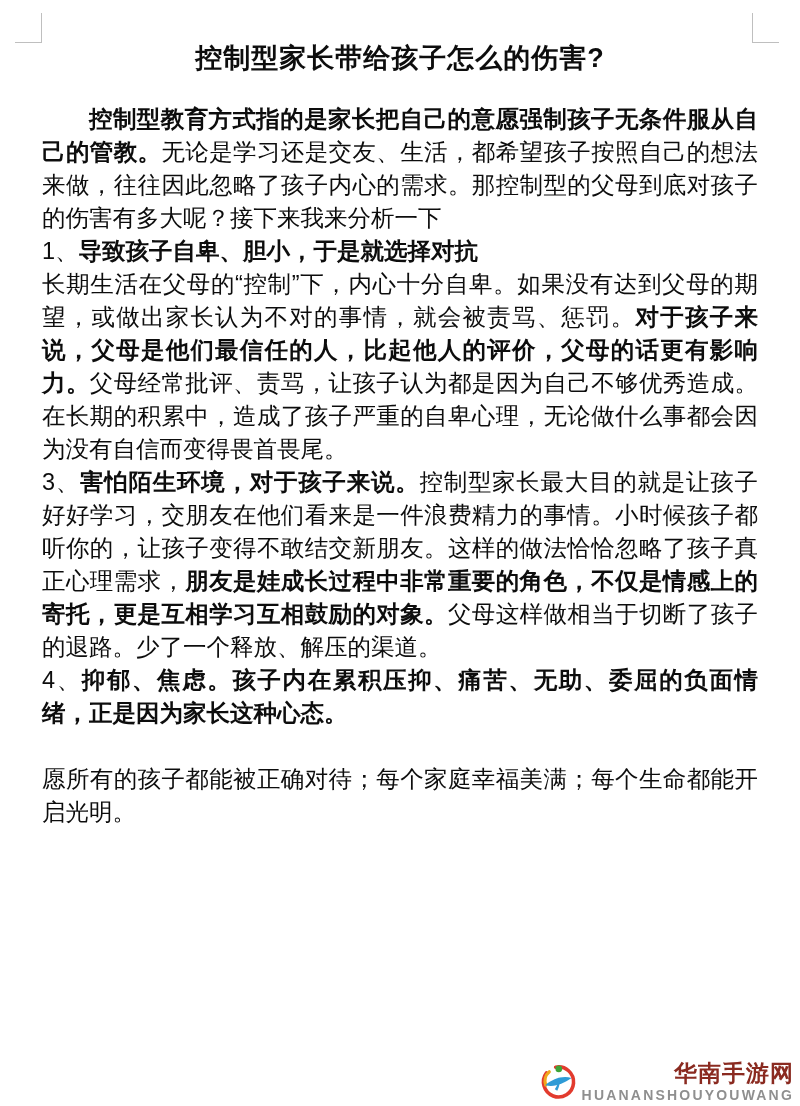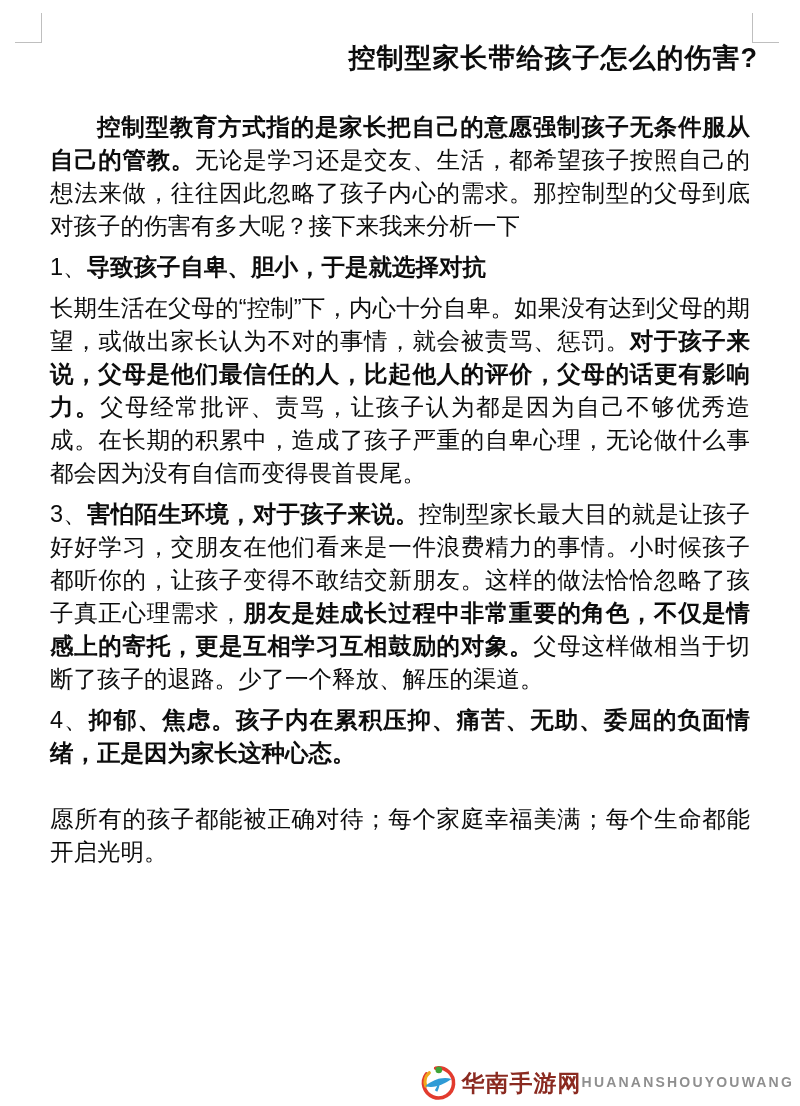--- a/index.html
+++ b/index.html
@@ -11,40 +11,40 @@
     font-family:"Liberation Sans","DejaVu Sans",sans-serif;
     color:#0d0d0d;
   }
   
   .crop-mark { position:absolute; width:26px; height:29px; }
   .crop-mark.tl { left:15px; top:13px; border-right:1px solid #bfbfbf; border-bottom:1px solid #bfbfbf; }
   .crop-mark.tr { left:752px; top:13px; border-left:1px solid #bfbfbf; border-bottom:1px solid #bfbfbf; }
 
   .doc-title {
     position:absolute; left:42px; top:40px; width:716px;
-    margin:0; text-align:right;
+    margin:0; text-align:center;
     font-size:27px; font-weight:700; letter-spacing:1px;
   }
   .doc-body {
     position:absolute; left:42px; top:103px; width:716px;
     font-size:23.5px; line-height:33px;
     text-align:justify;
   }
-  .doc-body p { margin:8px; }
+  .doc-body p { margin:0; }
   .doc-body p.indent { text-indent:47px; }
   .doc-body p.spacer { margin-top:33px; }
   .b { font-weight:700; }
 
   
   .watermark {
     position:absolute; right:6px; bottom:4px;
     display:flex; align-items:center; gap:5px;
   }
   .wm-icon { width:38px; height:38px; flex:0 0 auto; }
-  .wm-text { display:flex; flex-direction:row; line-height:1; }
+  .wm-text { display:flex; flex-direction:column; line-height:1;align-items:flex-end; }
   .wm-name { font-size:23px; font-weight:700; color:#8a2a20; letter-spacing:1px; }
   .wm-name-en { font-size:14px; color:#8f8f8f; letter-spacing:2.2px; margin-top:3px; font-weight:700; }
 </style>
 </head>
 <body>
 
 <div class="page">
 
   <div class="crop-mark tl"></div>
   <div class="crop-mark tr"></div>

